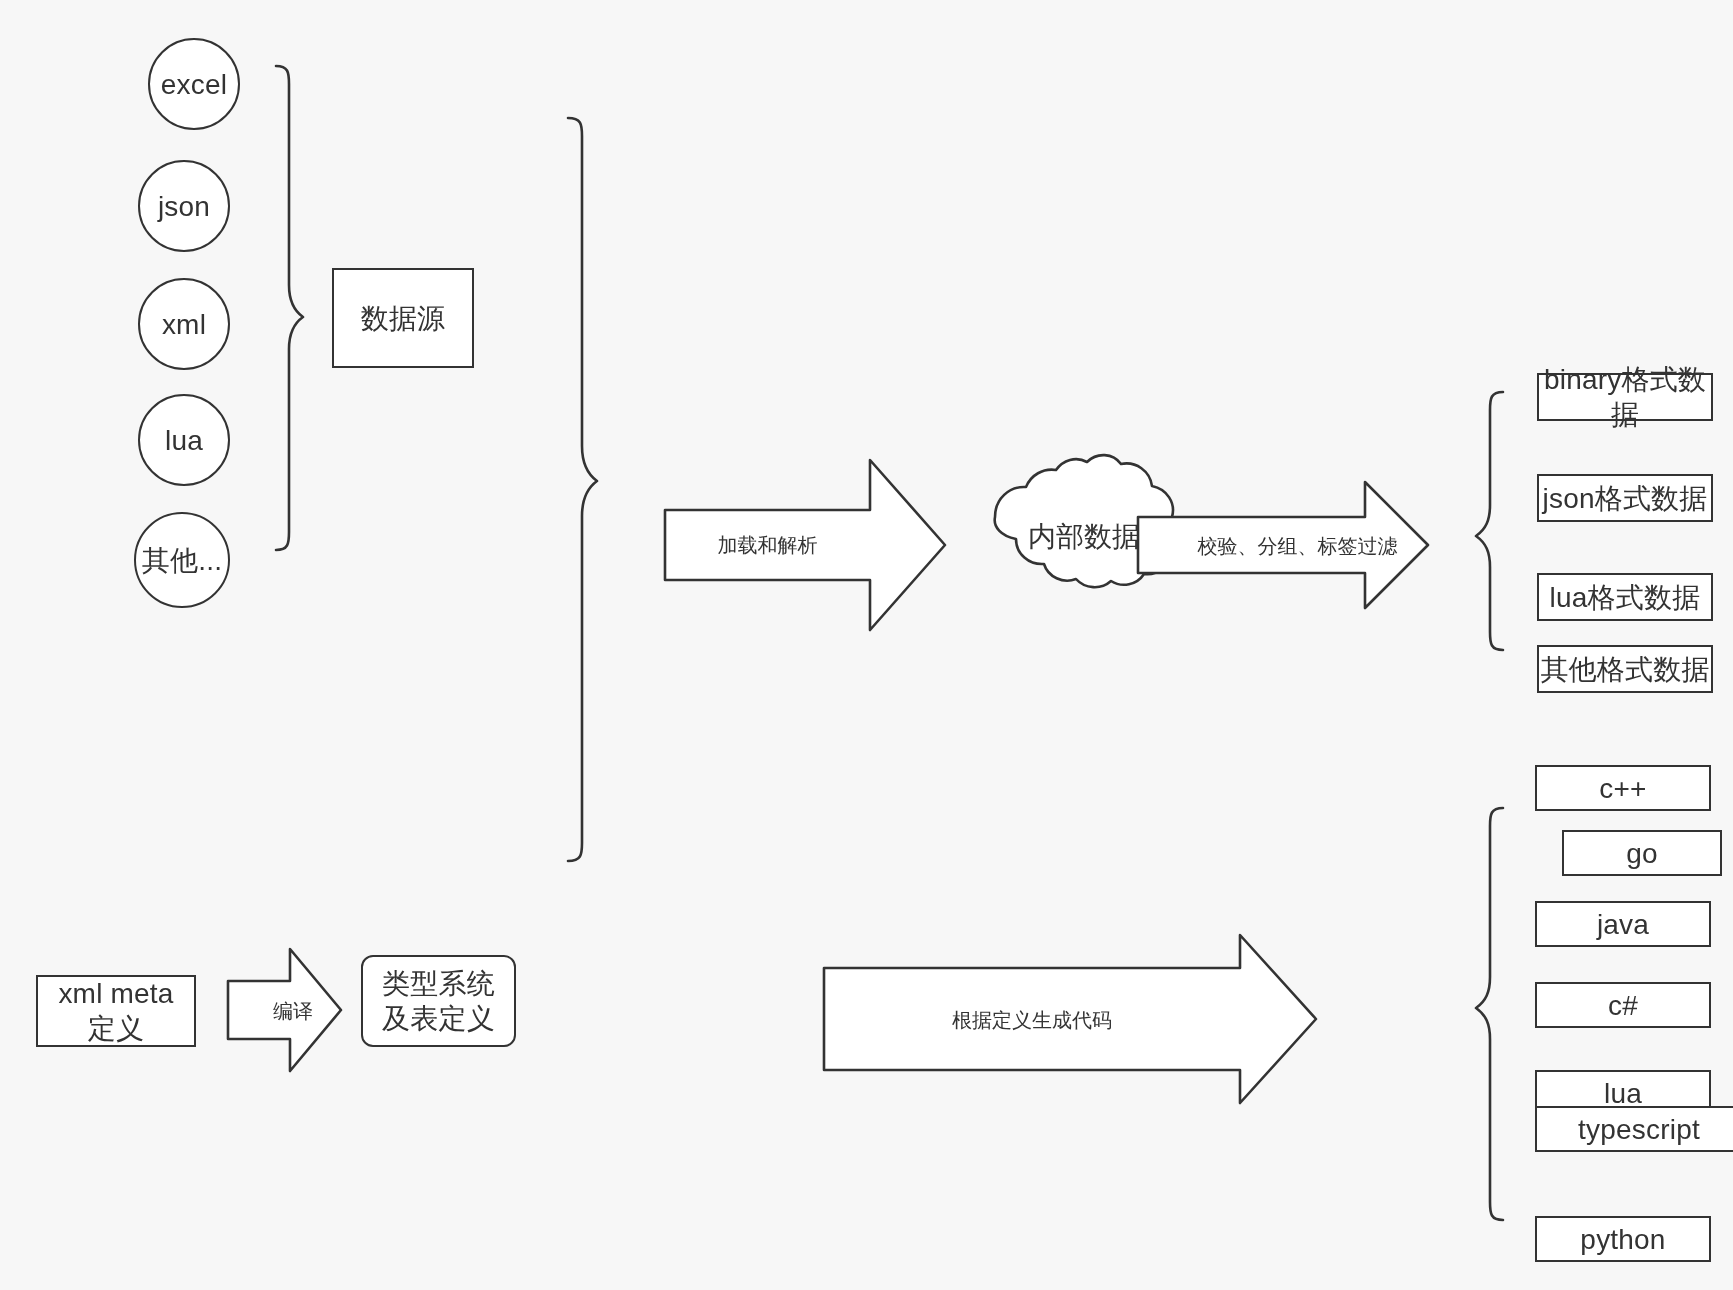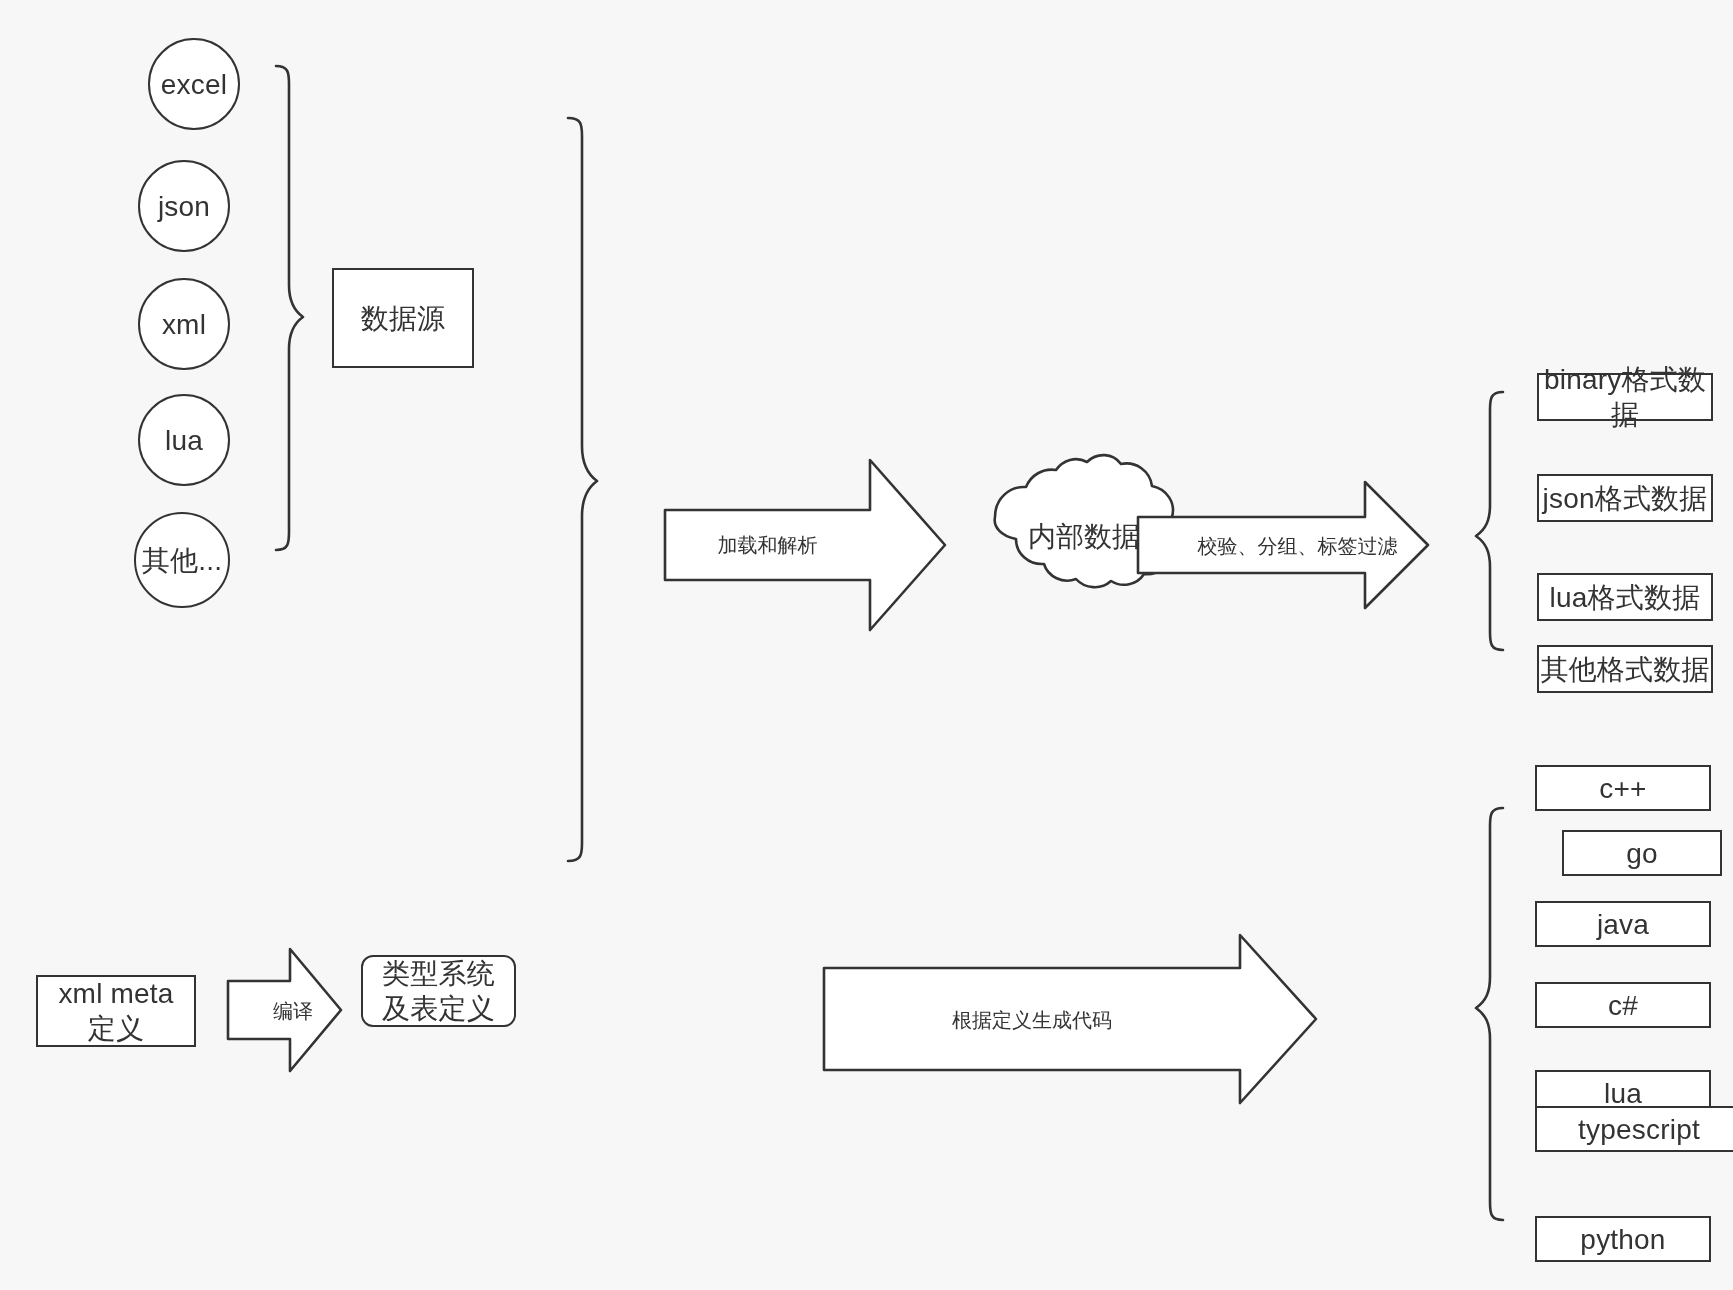--- a/index.html
+++ b/index.html
@@ -173,21 +173,21 @@
   <div class="node rect" style="left:332px; top:268px; width:142px; height:100px;">
     <span>数据源</span>
   </div>
 
   <div class="node rect" style="left:36px; top:975px; width:160px; height:72px; padding:0 10px;">
     <span>xml meta定义</span>
   </div>
 
   <div class="arrow-label" style="left:228px; top:998px; width:90px;padding-left:20px;">编译</div>
 
-  <div class="node rounded" style="left:361px; top:955px; width:155px; height:72px; padding:0 12px;">
+  <div class="node rounded" style="left:361px; top:955px; width:155px; height:92px; padding:0 12px;">
     <span>类型系统及表定义</span>
   </div>
 
   <div class="arrow-label" style="left:665px; top:532px; width:205px;">加载和解析</div>
 
   <div class="cloud-label" style="left:1000px; top:518px; width:168px;">内部数据</div>
 
   <div class="arrow-label" style="left:1138px; top:533px; width:227px;margin-left:46px;">校验、分组、标签过滤</div>
 
   <div class="arrow-label" style="left:824px; top:1007px; width:416px;">根据定义生成代码</div>

